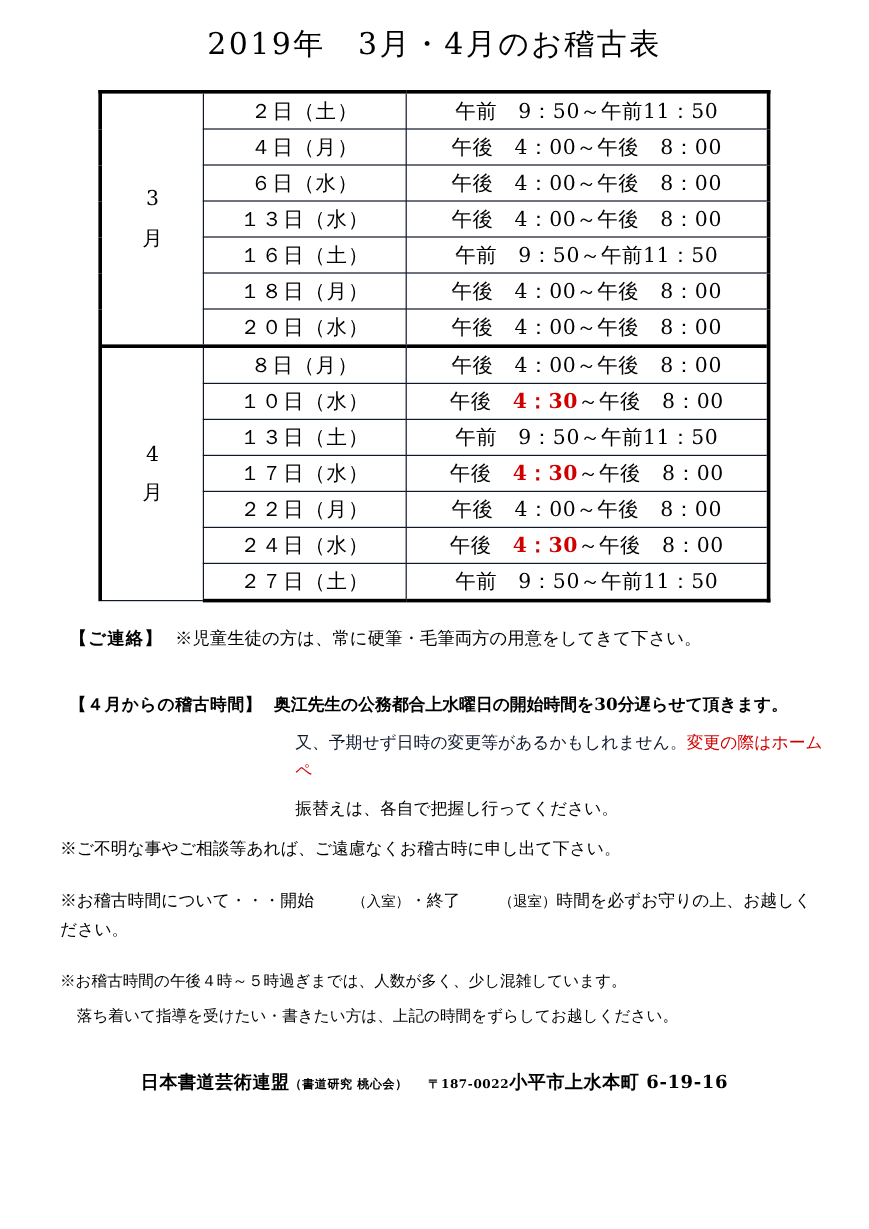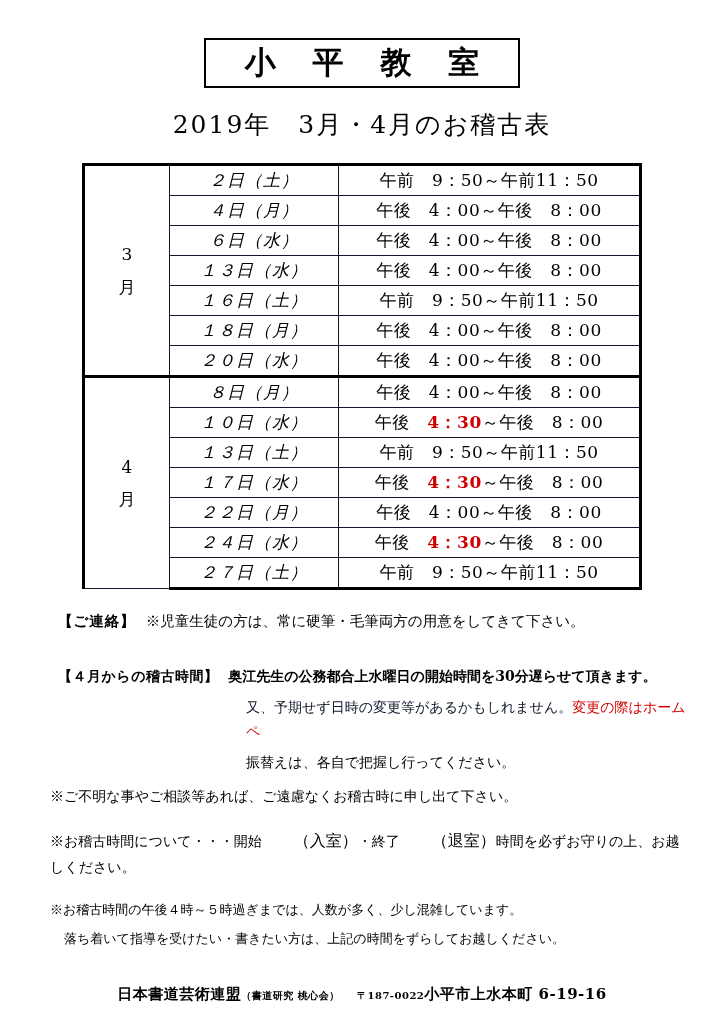--- a/index.html
+++ b/index.html
@@ -66,21 +66,21 @@
   .sched .outer-r { border-right: 3px solid #000; }
   .sched .outer-t { border-top: 3px solid #000; }
   .sched .outer-b { border-bottom: 3px solid #000; }
   .month-cell {
     width: 84px;
     font-size: 19px;
     line-height: 1.9;
     border-right: 1px solid #000;
   }
   .month-cell span { display: block; }
-  .date-cell { width: 168px; letter-spacing: 1px; font-style: italic; }
+  .date-cell { width: 168px; letter-spacing: 1px; }
   .time-cell { text-align: left; padding-left: 18px; letter-spacing: 0.5px; }
   .sep-row td { border-top: 3px solid #000; }
   .hl { color: #d00000; font-weight: bold; }
 
   
   .notes {
     margin: 18px 0 0 0;
     padding: 0 36px;
     font-size: 14px;
     font-family: "DejaVu Serif", serif;
@@ -97,43 +97,40 @@
     margin-left: 188px;
     color: #d00000;
   }
   .block2 .l2 .blk, .block2 .l3 .blk, .block2 .l4 .blk { color: #0f172a; }
   .block2 .l4 { color: #000; margin-top: 4px; }
 
   .n-row { margin-top: 10px; margin-left: 14px; }
   .n-row2 { margin-top: 18px; margin-left: 14px; }
   .n-row3 { margin-top: 20px; margin-left: 14px; font-size: 13px; }
   .n-row3 .ind { display: block; margin-left: 14px; }
-  .small { font-size: 16px; padding-left: 32px; }
+  .small { font-size: 12px; padding-left: 32px; }
 
   
   .footer {
     margin-top: 34px;
     text-align: center;
     font-family: "DejaVu Serif", serif;
   }
   .footer .org {
     font-size: 15px;
     font-weight: bold;
     letter-spacing: 0.5px;
   }
   .footer .org .tiny { font-size: 10px; font-weight: bold; }
 </style>
 </head>
 <body>
 
 <div class="page">
 
-  <div class="title-wrap">
-    <div class="title-box">小 平 教 室</div>
-  </div>
 
   <div class="subtitle">2019年　3月・4月のお稽古表</div>
 
   <table class="sched">
 
     <tbody>
         <tr>
       <td class="month-cell outer-l outer-t" rowspan="7">
         <span>3</span>
         <span>月</span>

